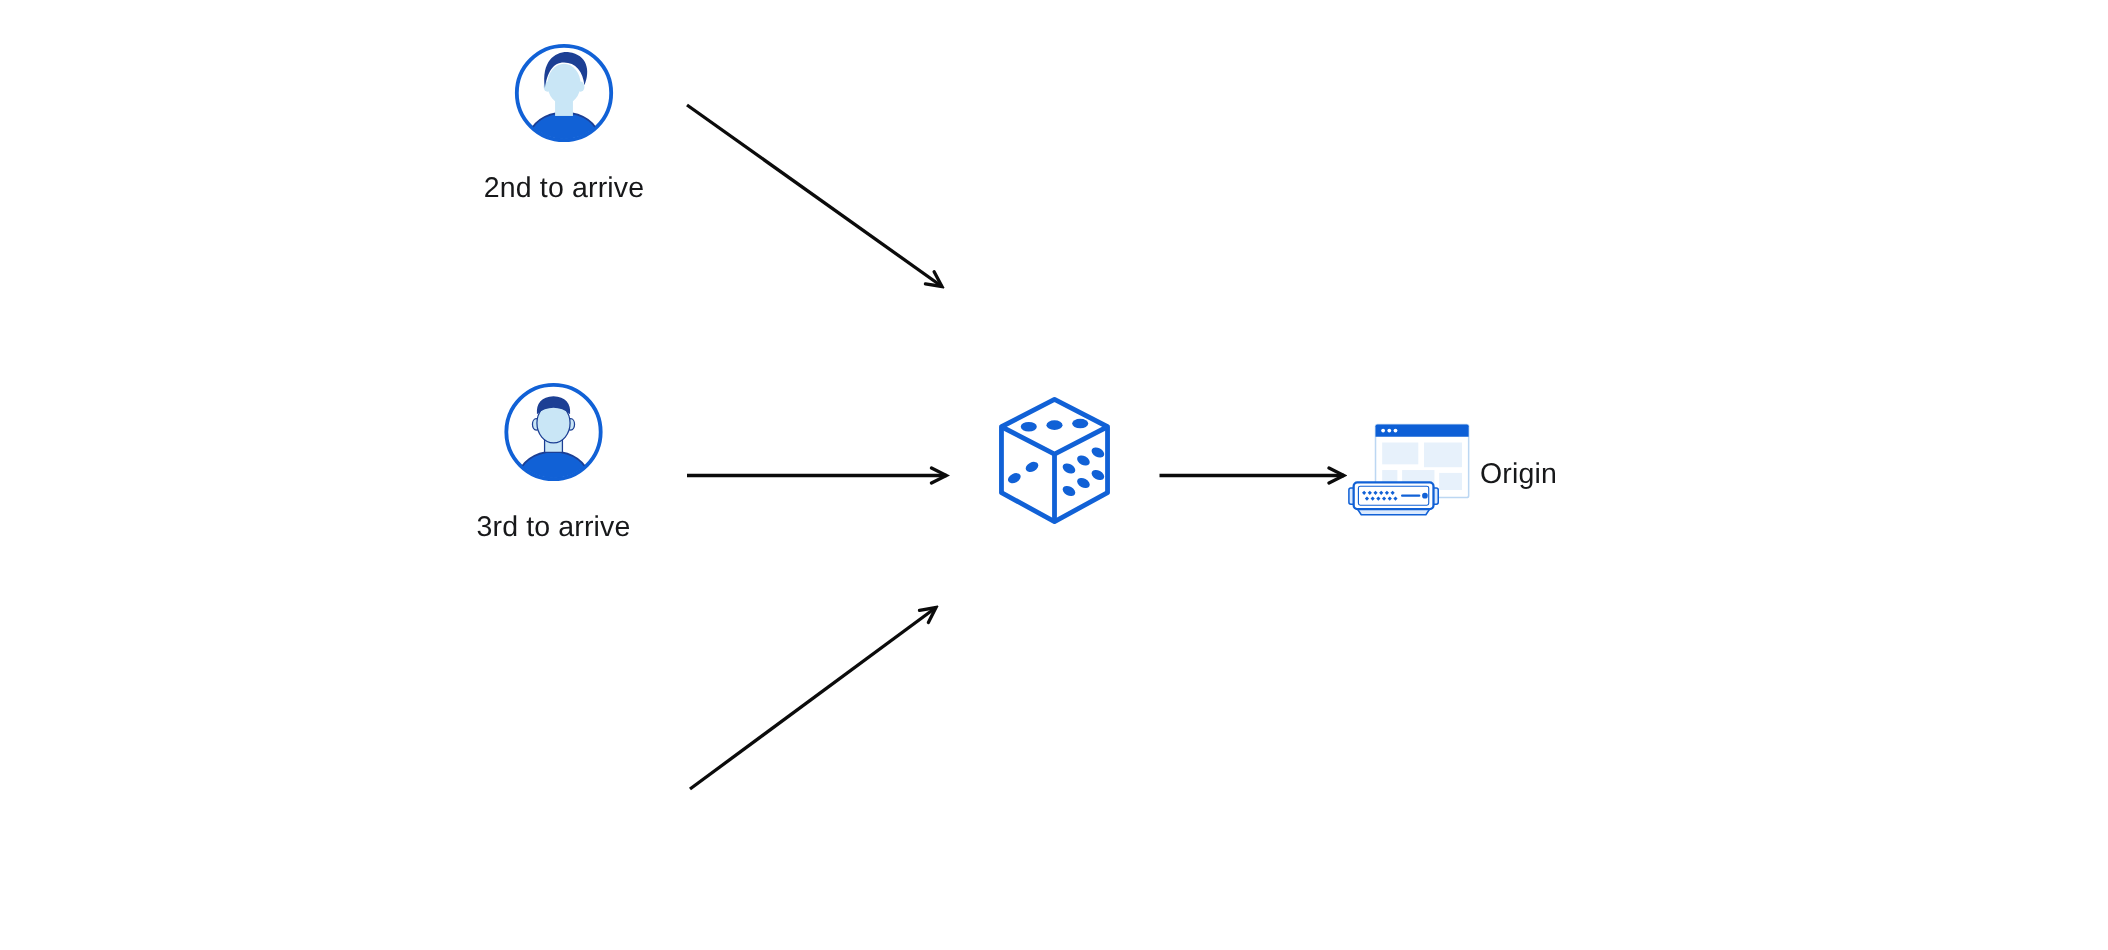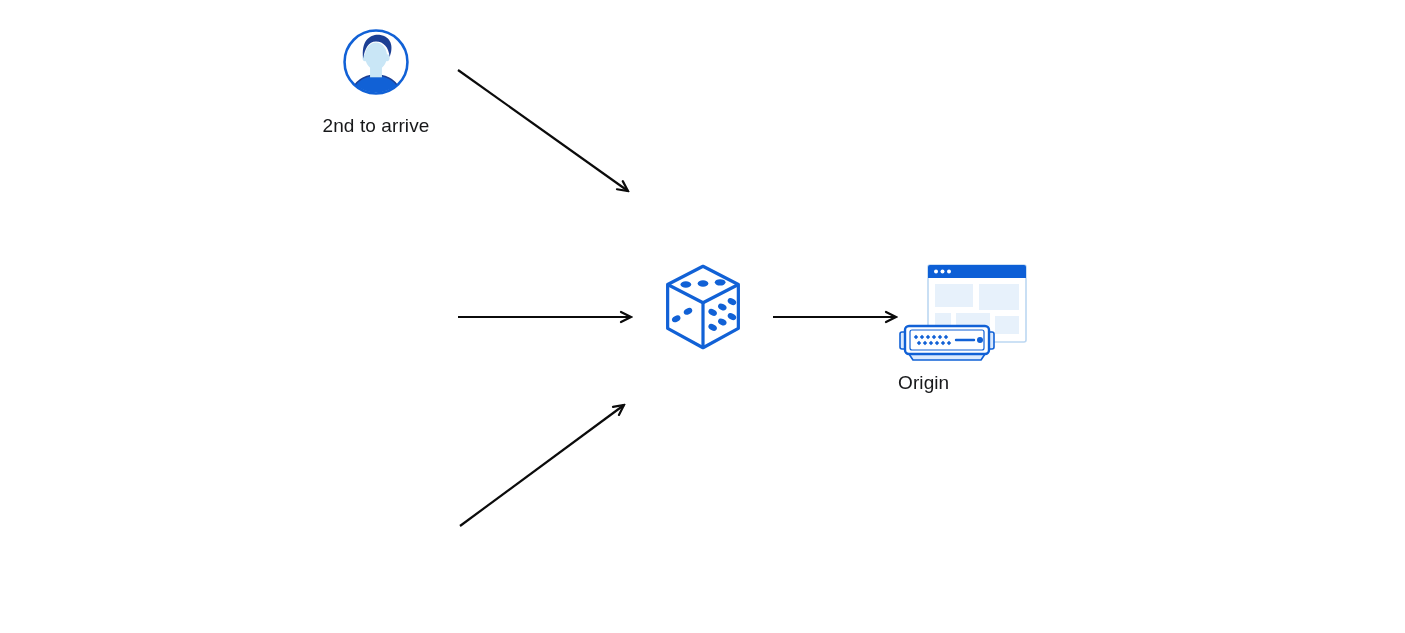--- a/index.html
+++ b/index.html
@@ -19,21 +19,21 @@
   .user-group{position:absolute;width:150px;display:flex;flex-direction:column;align-items:center;}
   .user-group .avatar{width:68px;height:68px;}
   .user-group .label, .origin-label{
     margin-top:19px;font-size:19px;line-height:22px;color:var(--text);
     text-align:center;white-space:nowrap;letter-spacing:.1px;
   }
   #group-2nd{left:301px;top:28px;}
   #group-3rd{left:294px;top:254px;}
   #group-1st{left:296px;top:482px;}
   #dice-group{position:absolute;left:660px;top:262px;width:86px;height:90px;}
-  #origin-group{position:absolute;left:898px;top:262px;width:140px;display:flex;flex-direction:column;align-items:flex-start;}
+  #origin-group{position:absolute;left:898px;top:262px;width:140px;display:flex;flex-direction:row;align-items:center;}
   .origin-label{margin-top:6px;}
   svg{display:block;}
 </style>
 </head>
 <body>
 
 <div class="canvas">
 
   <svg class="arrows-layer" width="1405" height="633" viewBox="0 0 1405 633">
     <defs>
@@ -62,20 +62,41 @@
           <ellipse cx="27" cy="35" rx="3" ry="4" fill="#c9e6f6"></ellipse>
           <ellipse cx="53" cy="35" rx="3" ry="4" fill="#c9e6f6"></ellipse>
           <ellipse cx="40" cy="33" rx="13" ry="16" fill="#c9e6f6"></ellipse>
           <path d="M25,36 C22,14 34,7 44,8 C58,10 61,22 56,34 C55,23 49,16 40,16 C31,16 27,24 25,36 Z" fill="#1c3f94"></path>
         </g>
       </svg>
     </div>
     <div class="label">2nd to arrive</div>
   </div>
 
+  <div class="user-group" id="group-3rd">
+    <div class="avatar">
+      <svg width="68" height="68" viewBox="0 0 80 80">
+        <defs>
+            <clipPath id="c2">
+              <circle cx="40" cy="40" r="36"></circle>
+            </clipPath>
+          </defs>
+        <circle cx="40" cy="40" r="37" fill="#ffffff" stroke="#1161d6" stroke-width="3"></circle>
+        <g clip-path="url(#c2)">
+          <path d="M10,82 Q13,57 40,55 Q67,57 70,82 Z" fill="#1161d6" stroke="#1c3f94" stroke-width="1.5"></path>
+          <path d="M33,42 L47,42 L47,56 L33,56 Z" fill="#c9e6f6" stroke="#1c3f94" stroke-width="1"></path>
+          <ellipse cx="26.5" cy="34" rx="3" ry="4.5" fill="#c9e6f6" stroke="#1c3f94" stroke-width="1"></ellipse>
+          <ellipse cx="53.5" cy="34" rx="3" ry="4.5" fill="#c9e6f6" stroke="#1c3f94" stroke-width="1"></ellipse>
+          <ellipse cx="40" cy="33" rx="13" ry="15.5" fill="#c9e6f6" stroke="#1c3f94" stroke-width="1"></ellipse>
+          <path d="M27,26 Q26,13 40,12 Q54,13 53,26 Q47,21 40,21 Q33,21 27,26 Z" fill="#1c3f94"></path>
+        </g>
+      </svg>
+    </div>
+    <div class="label">3rd to arrive</div>
+  </div>
 
 
   <div id="dice-group">
     <svg width="86" height="90" viewBox="0 0 80 84">
       <g stroke="#1161d6" stroke-width="3" fill="#ffffff" stroke-linejoin="round">
         <path d="M40,4 L73,21 L73,62 L40,80 L7,62 L7,21 Z"></path>
         <path d="M7,21 L40,38 L73,21" fill="none"></path>
         <path d="M40,38 L40,80" fill="none"></path>
       </g>
       <g fill="#1161d6">

